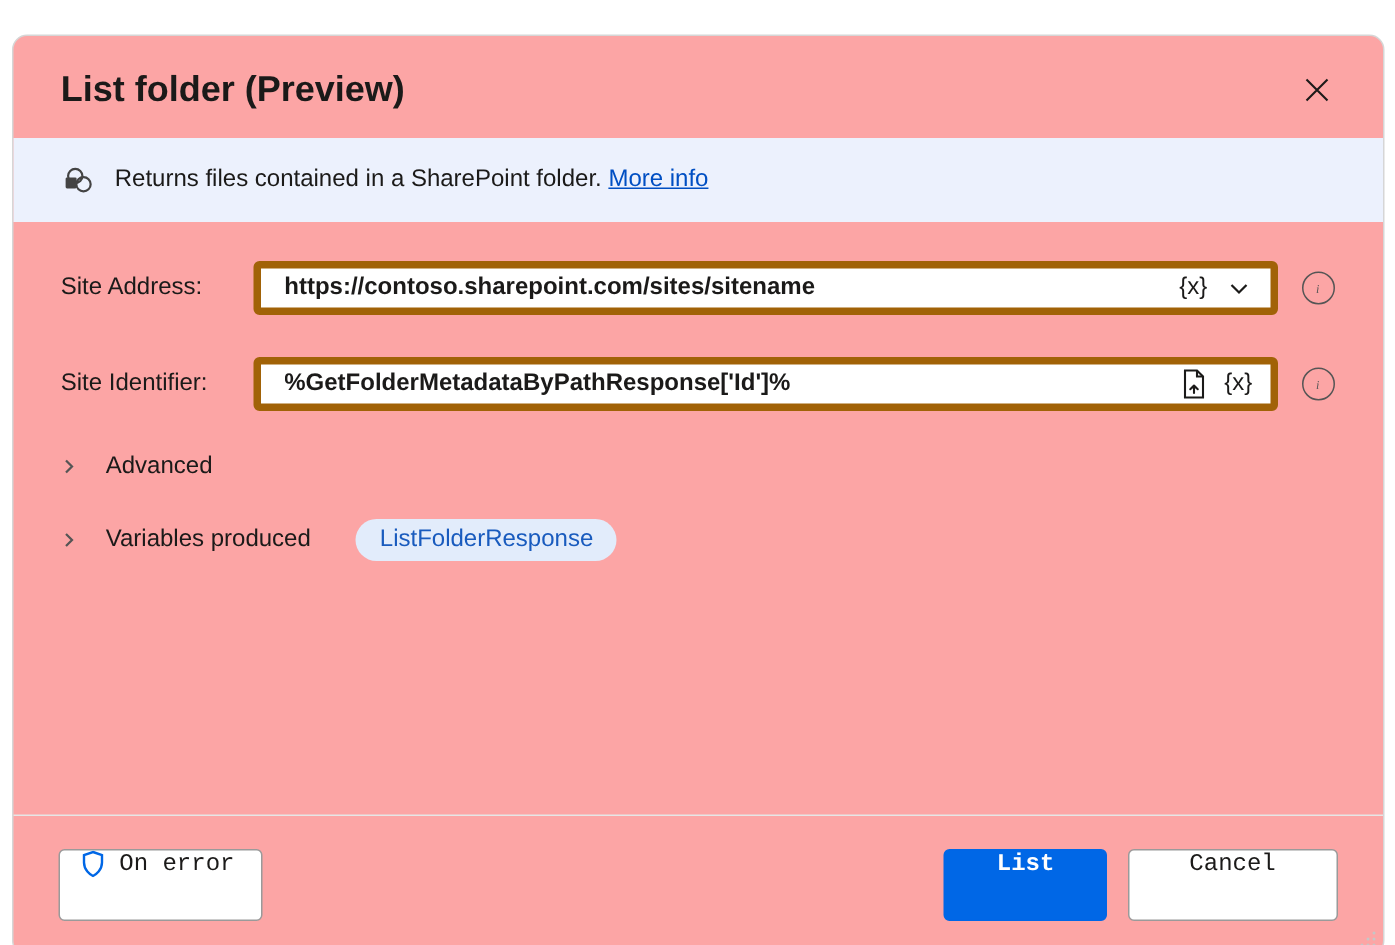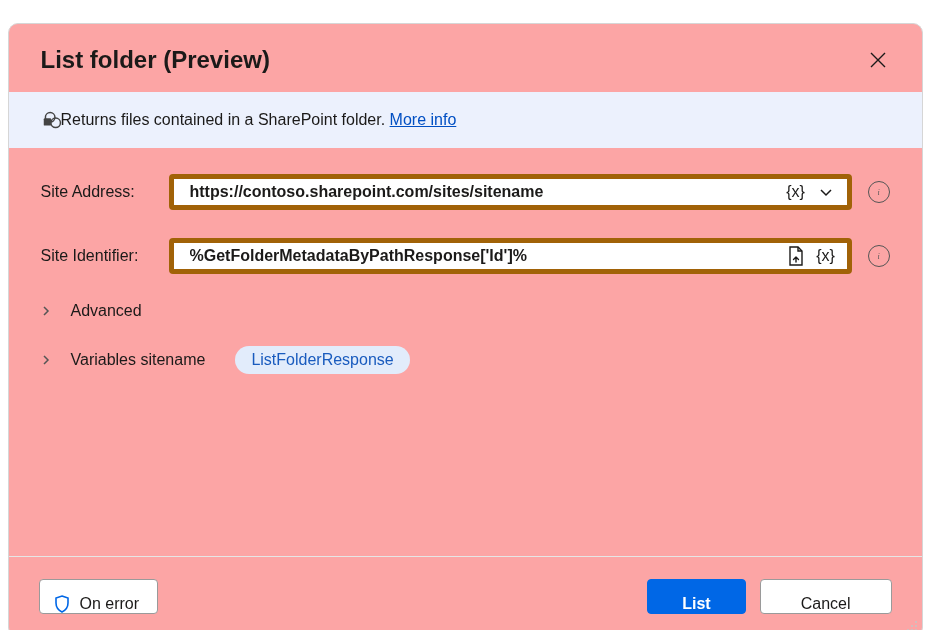--- a/index.html
+++ b/index.html
@@ -41,20 +41,21 @@
     display: flex;
     align-items: center;
     justify-content: center;
     color: #1b1a19;
   }
   .info-banner {
     background: #ecf1fd;
     padding: 18px 32px;
     display: flex;
     align-items: center;
+    gap: 16px;
     font-size: 16px;
     color: #1b1a19;
   }
   .info-banner a { color: #004fc3; text-decoration: underline; }
   .sharepoint-icon { width: 20px; height: 20px; flex-shrink: 0; color:#444;}
   .content { padding: 26px 32px 0 32px; flex: 1; }
   .params-header {
     display: flex;
     align-items: center;
     justify-content: space-between;
@@ -123,28 +124,28 @@
     border-radius: 18px; font-size: 16px; margin-left: 10px;
     cursor: pointer;
   }
   .footer {
     border-top: 1px solid #e6e6e6;
     padding: 22px 30px;
     display: flex;
     align-items: center;
   }
   .btn {
-    height: 35px;
+    height: 48px;
     padding: 0 24px;
     border-radius: 4px;
     font-size: 16px;
-    font-family: Liberation Sans, sans-serif;
+    font-family: Liberation Mono, monospace;
     cursor: pointer;
     display: inline-flex;
-    align-items: flex-end;
+    align-items: flex-start;
     gap: 10px;
     background: #fff;
     border: 1px solid #9a9a9a;
     color: #1b1a19;
   }
   .btn.primary { background: #0067e6; border-color: #0067e6; color: #fff; font-weight:600; padding: 0 34px;}
   .btn.secondary { padding: 0 40px; }
   .btn.onerror { padding: 0 18px 0 14px;}
   .spacer { flex: 1; }
   .footer .btn + .btn { margin-left: 14px; }
@@ -225,21 +226,21 @@
       </span>
       <span>Advanced</span>
     </div>
 
     <div class="expander">
       <span class="chevron">
         <svg width="10" height="12" viewBox="0 0 10 12">
             <path d="M3 2 L7 6 L3 10" stroke="currentColor" stroke-width="1.5" fill="none"></path>
           </svg>
       </span>
-      <span>Variables sitename</span>
+      <span>Variables produced</span>
       <span class="var-pill">ListFolderResponse</span>
     </div>
   </div>
 
   <div class="footer">
     <button class="btn onerror">
       <svg width="16" height="18" viewBox="0 0 16 18" fill="none" stroke="#0067e6" stroke-width="1.6">
           <path d="M8 1 l6 2 v5 c0 5 -4 8 -6 9 c-2 -1 -6 -4 -6 -9 v-5 z"></path>
         </svg>
       <span>On error</span>

